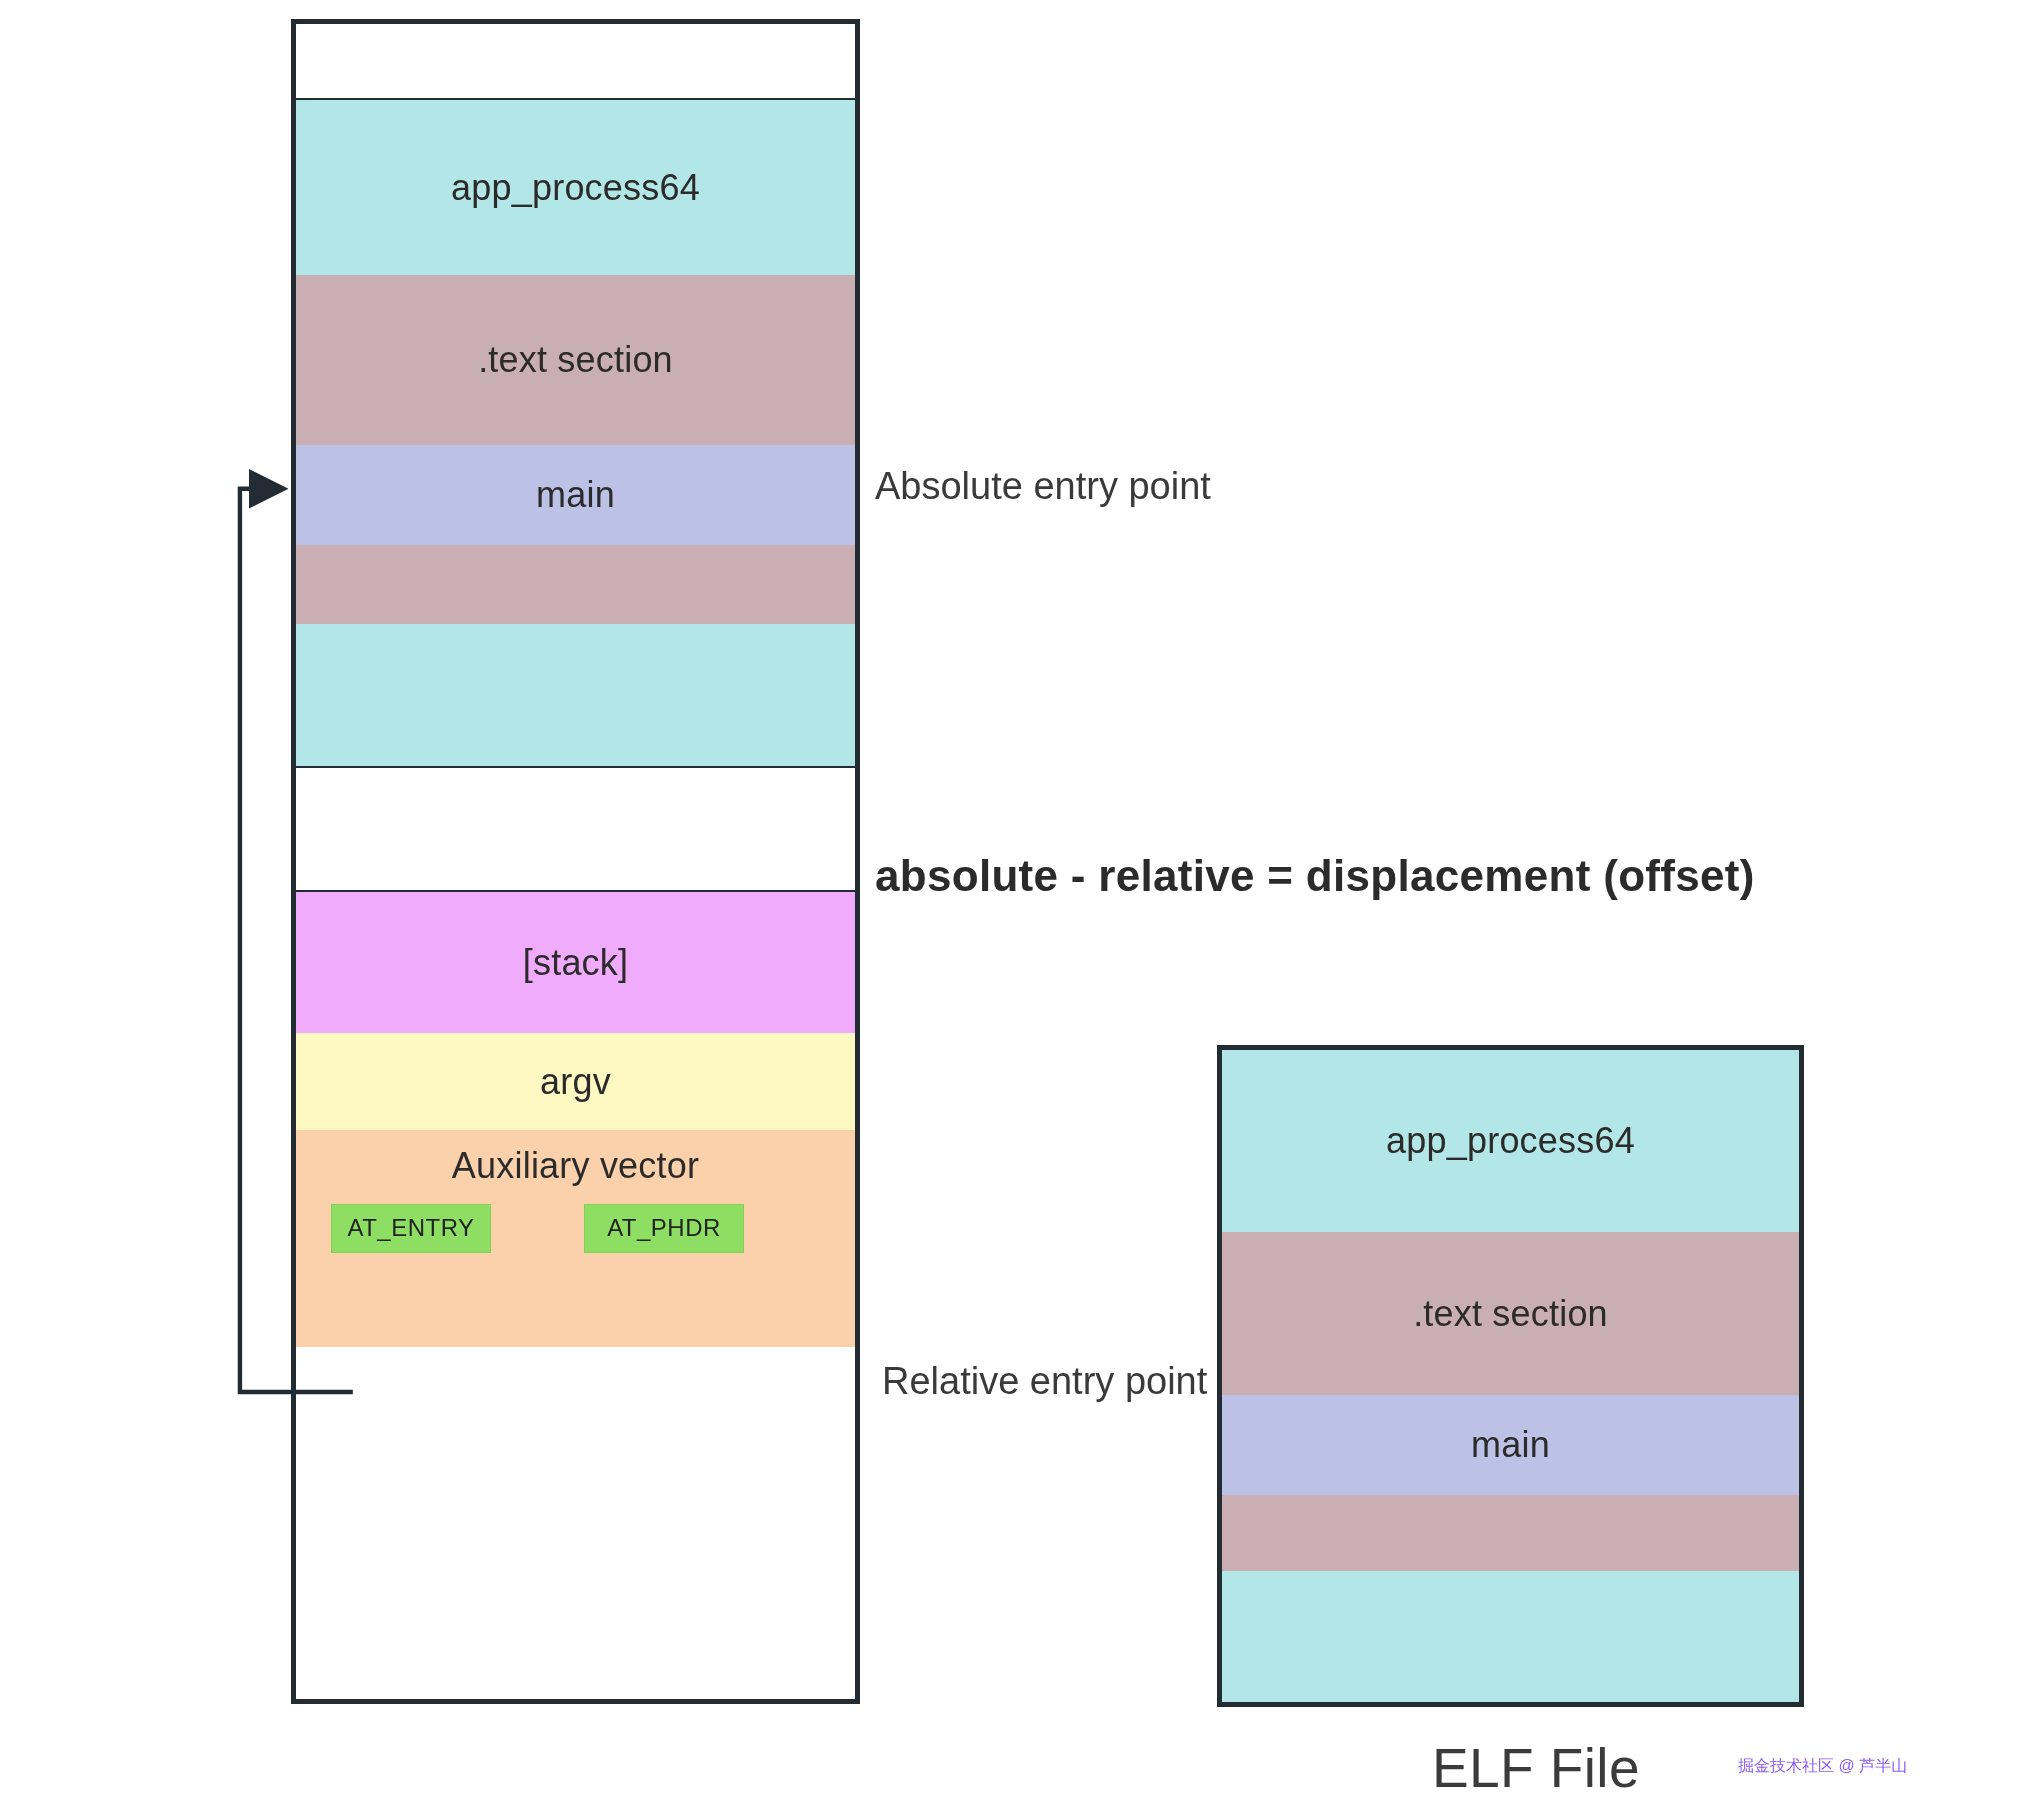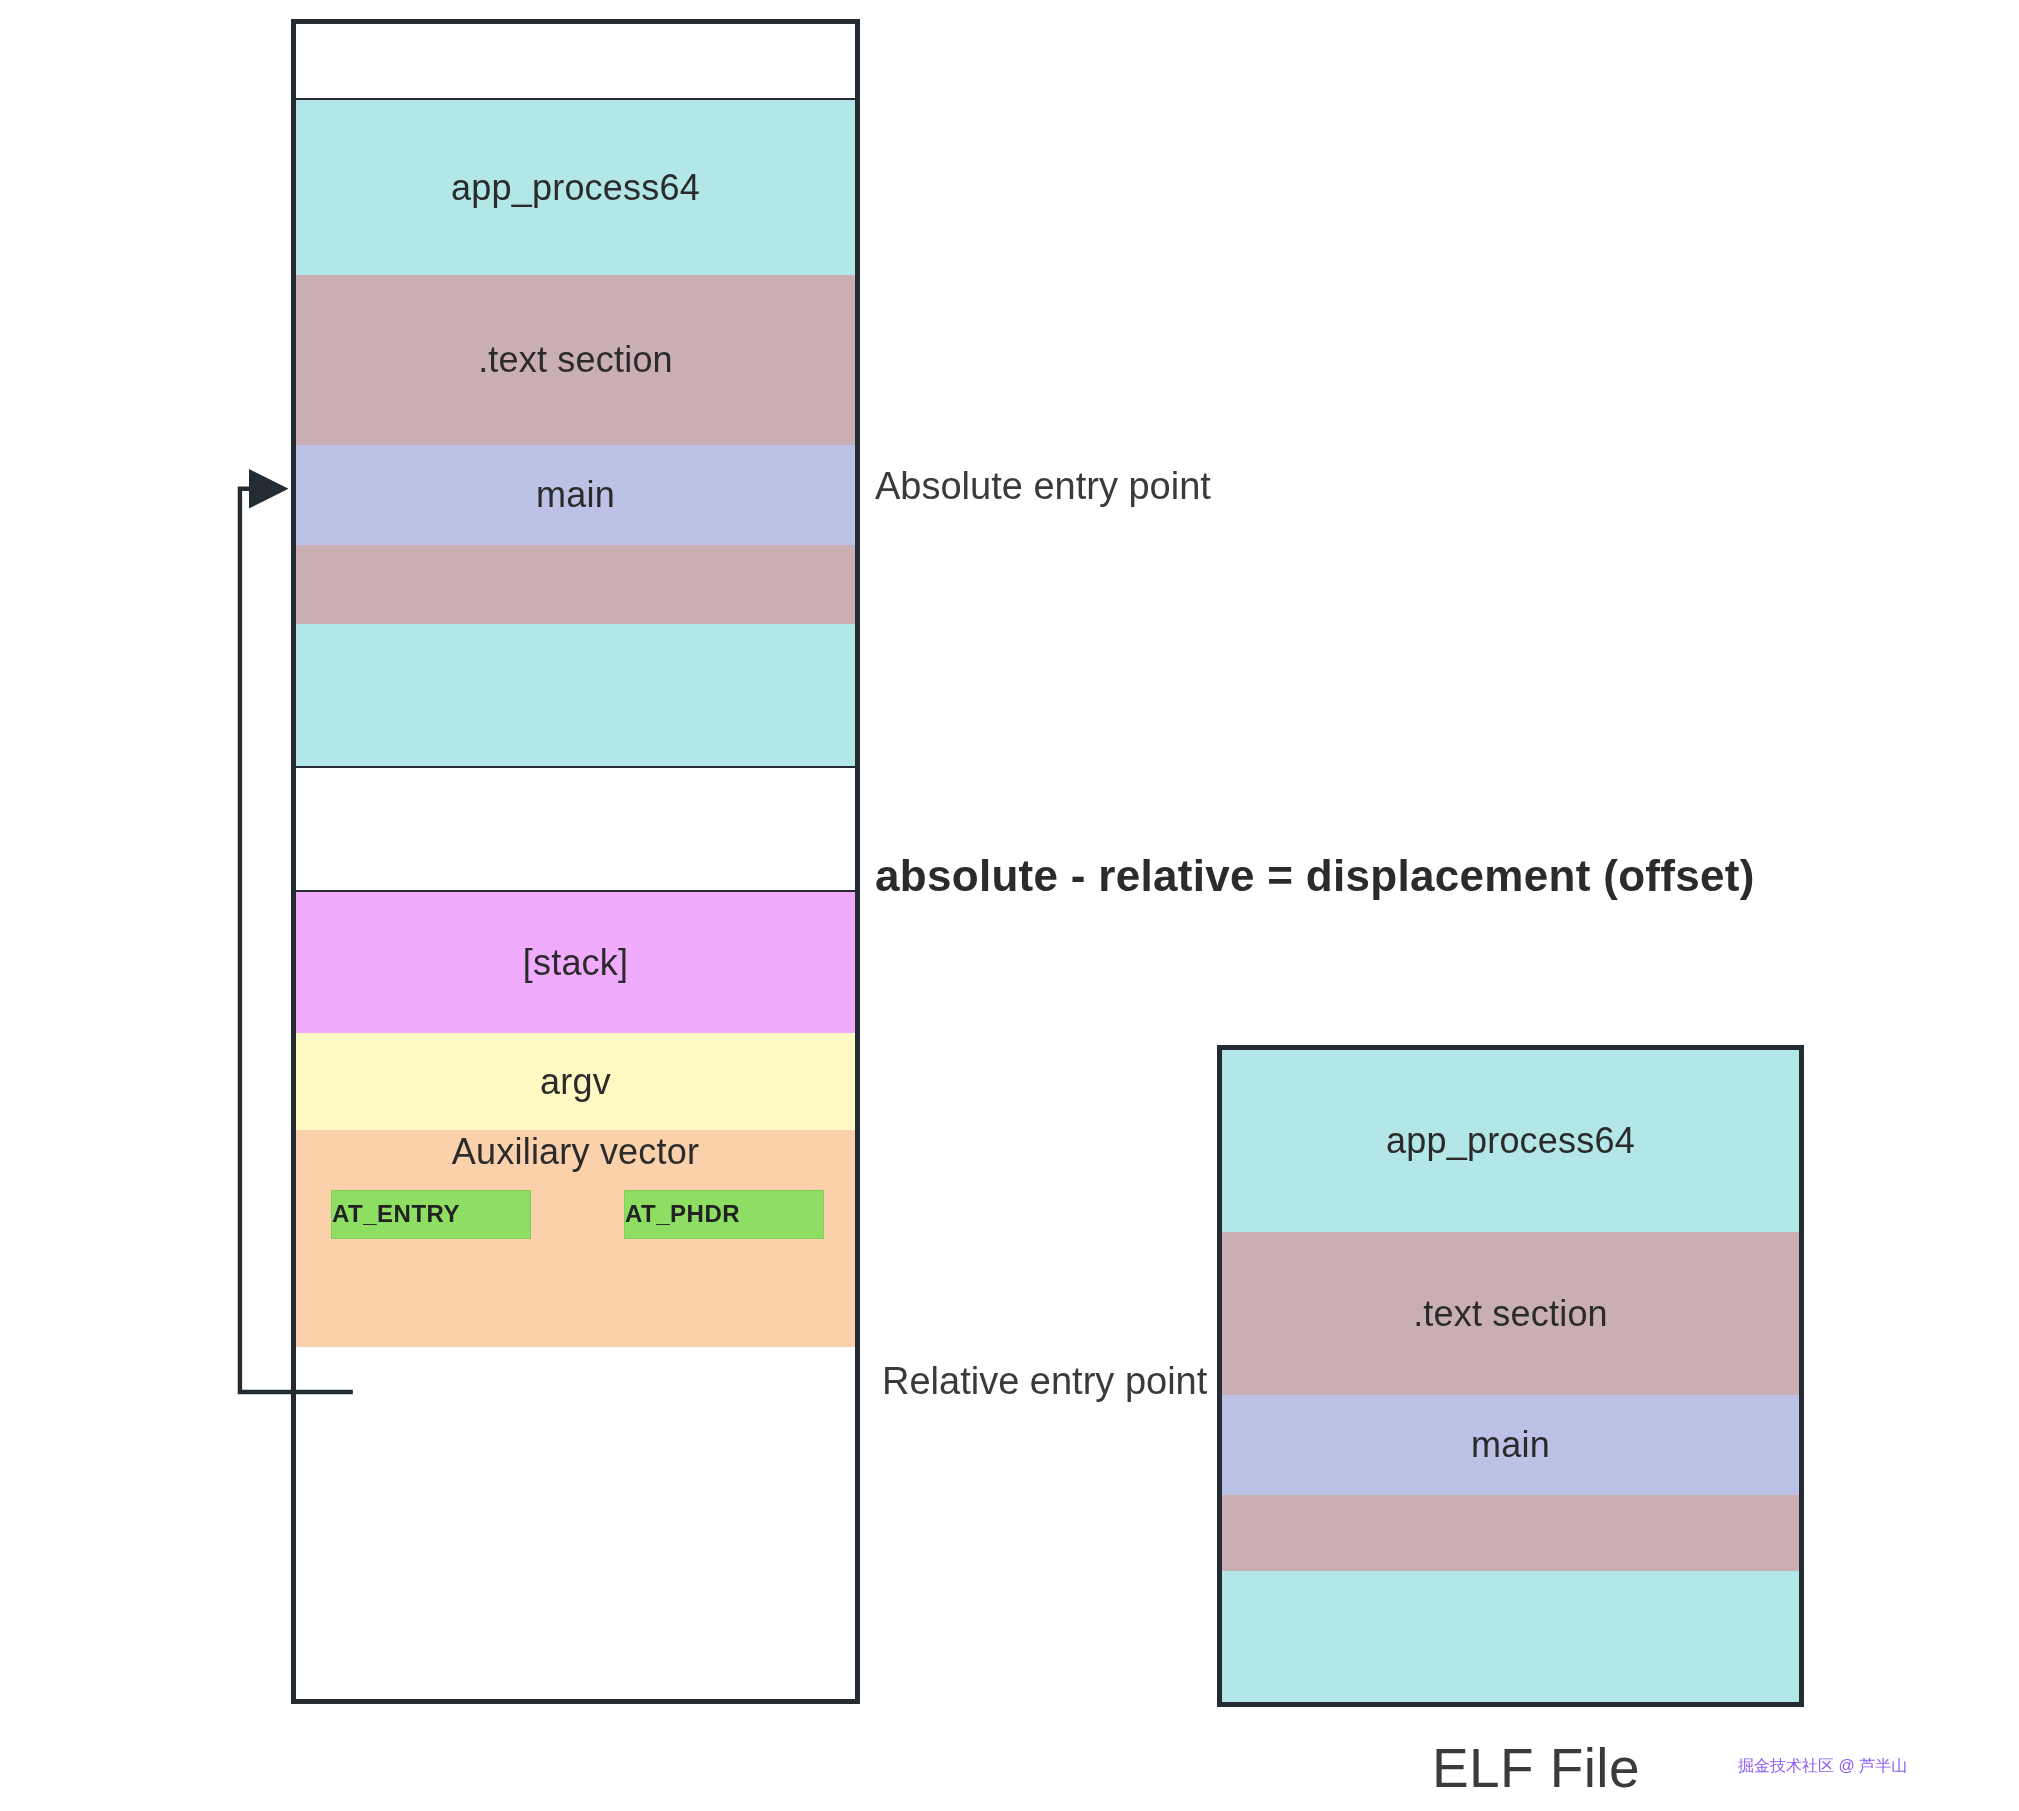--- a/index.html
+++ b/index.html
@@ -39,41 +39,41 @@
     color:#2b2b2b;
     text-align:center;
     letter-spacing:0.2px;
   }
   .band.sep-bot{border-bottom:2.6px solid #232b33;}
   .band .lbl{pointer-events:none;white-space:pre-line;}
 
   
   .auxband{
     flex-direction:column;justify-content:flex-start;
+    padding-top:14px;
   }
   .auxchips{
     width:100%;
     display:flex;
     align-items:center;
     margin-top:16px;
     padding-left:35px;
     box-sizing:border-box;
     gap:93px;
   }
   .chip{
     background:#8ede64;
     border:0.9px solid #7fd157;
     color:#222;
     font-size:24px;
     letter-spacing:0.5px;
     padding:8px 0 9.7px 0;
-    width:200px;
-    text-align:left;
+    width:160px;
+    text-align:center;
     box-sizing:border-box;
-    font-weight:bold;
   }
 
   
   .note{
     position:absolute;
     font-size:38px;
     color:#3a3a3a;
     white-space:nowrap;
   }
   .note-abs{left:875px; top:465px;}

